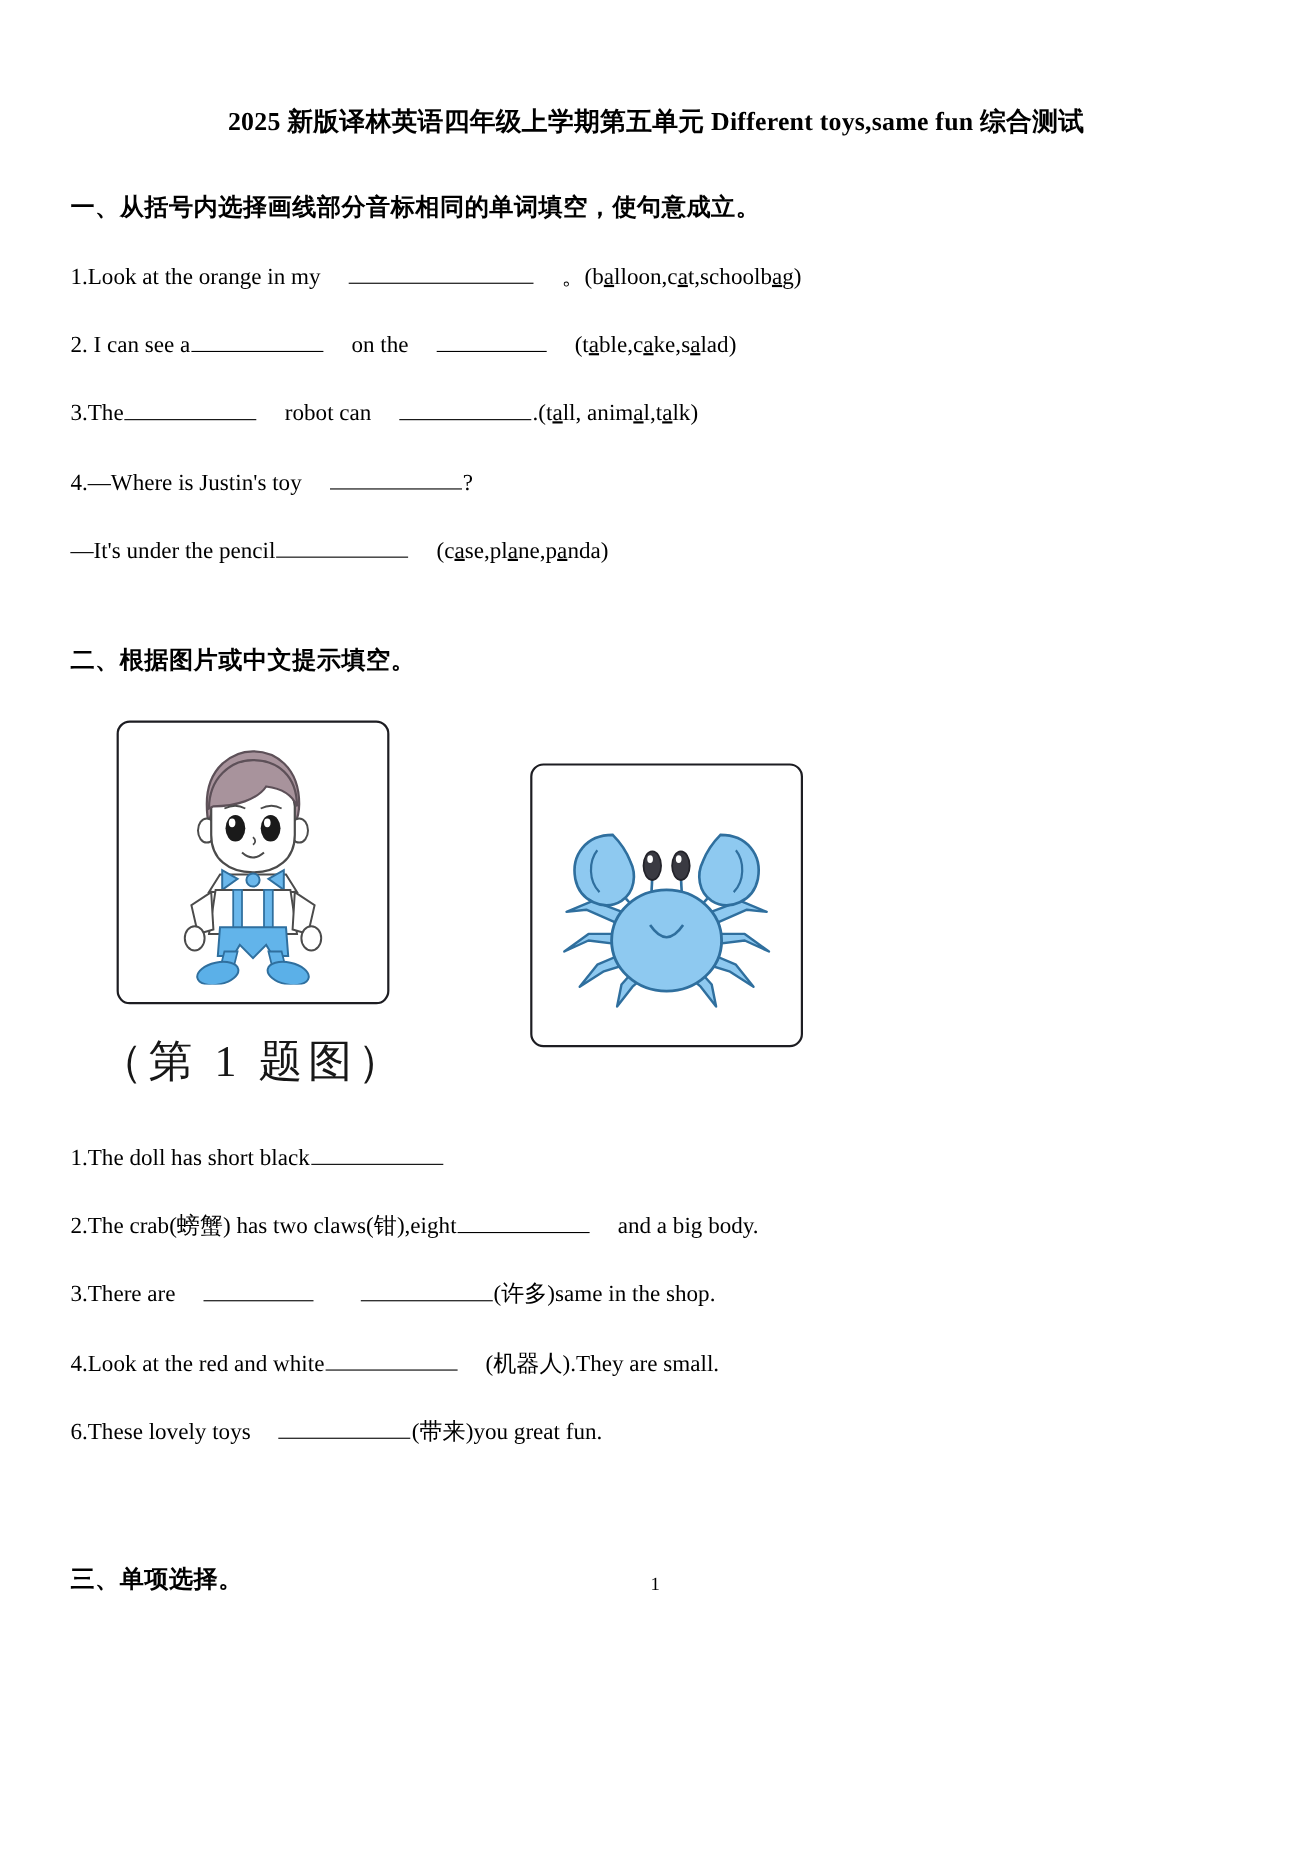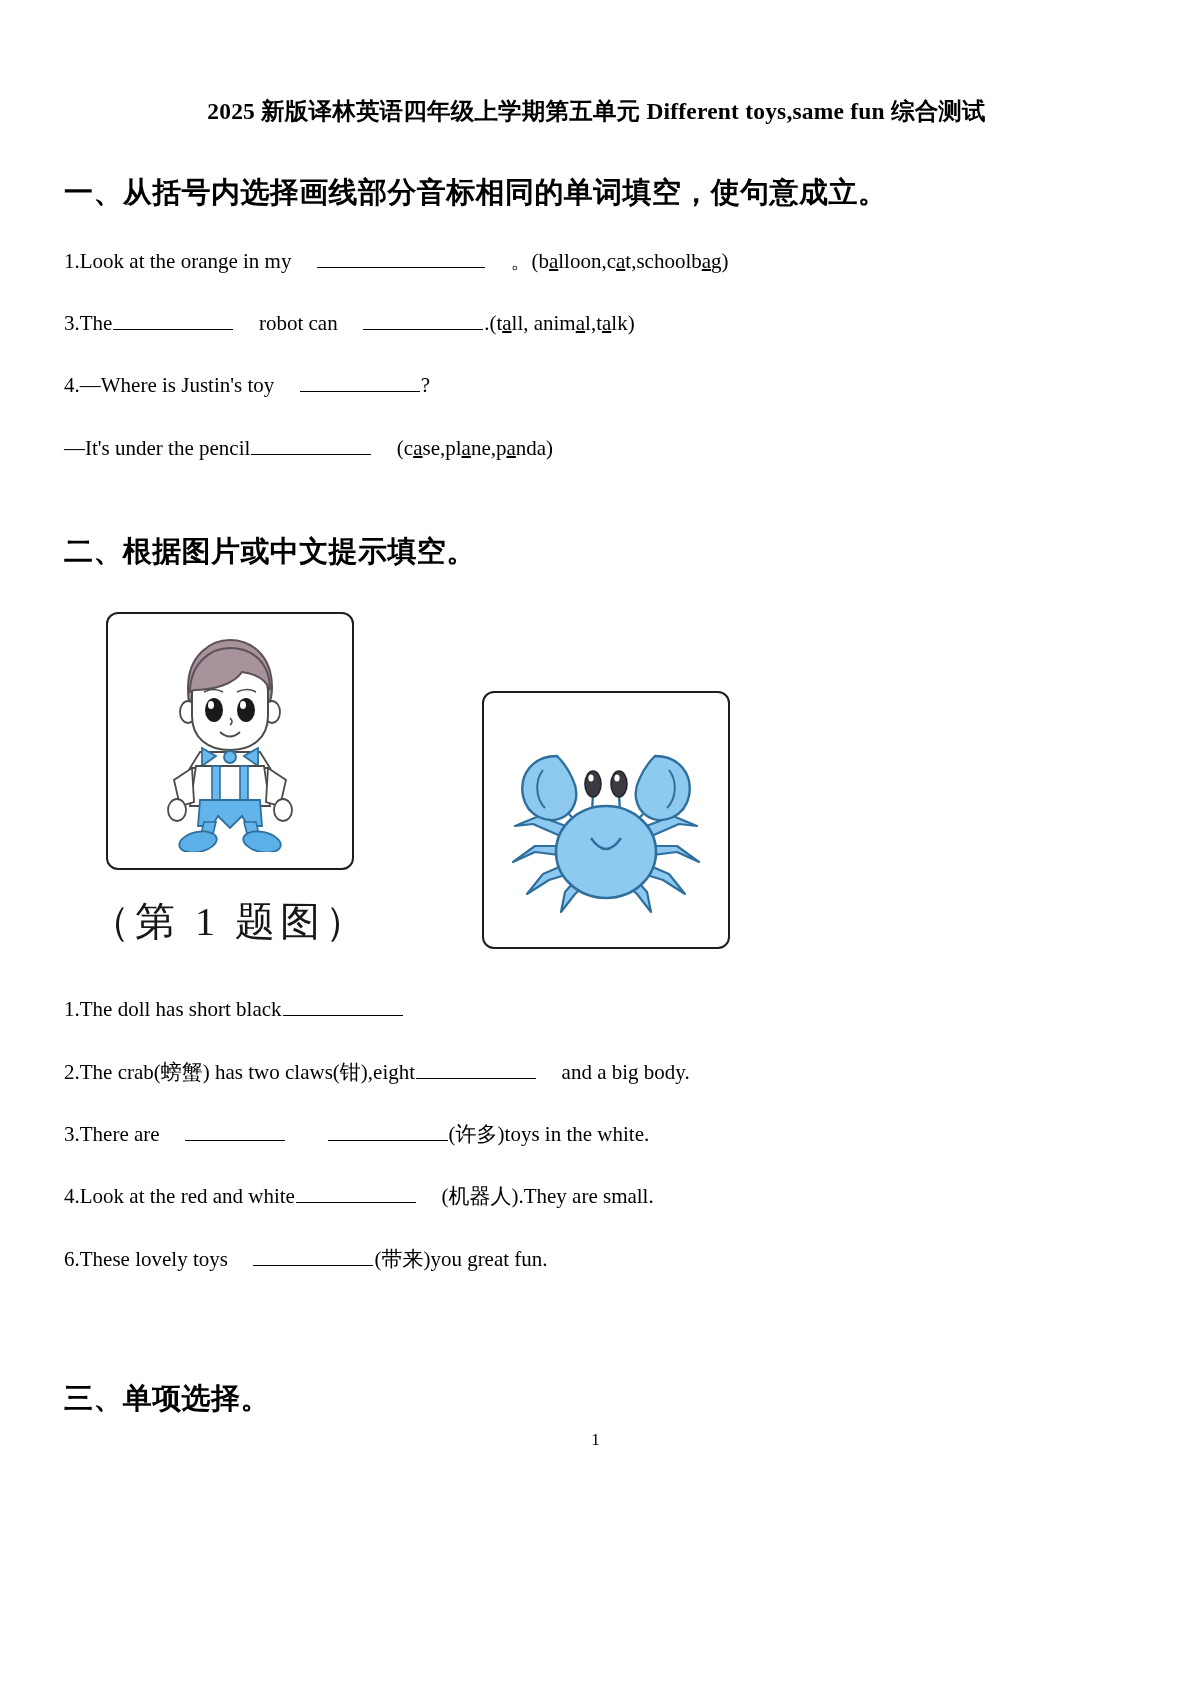--- a/index.html
+++ b/index.html
@@ -36,21 +36,21 @@
     font-size: 23.5px;
     letter-spacing: 0.2px;
     margin-top: 96px;
     line-height: 1.3;
     white-space: nowrap;
   }
 
   
   .section-heading {
     font-weight: bold;
-    font-size: 29px;
+    font-size: 22px;
     margin-top: 46px;
     letter-spacing: 0.4px;
   }
 
   
   .q-line {
     font-size: 21px;
     line-height: 1.35;
     margin-top: 32px;
     white-space: nowrap;
@@ -71,21 +71,21 @@
   .sp { display: inline-block; width: 14px; }
   .sp-lg { display: inline-block; width: 30px; }
 
   
   .u { text-decoration: underline; text-underline-offset: 1px; }
 
   
   .pics {
     margin-top: 40px;
     display: flex;
-    align-items: flex-end;
+    align-items: center;
   }
   .pic-block {
     display: flex;
     flex-direction: column;
     align-items: center;
   }
   .pic-block.first { margin-left: 26px; }
   .pic-block.second { margin-left: 112px; }
   .pic-frame {
     width: 248px;
@@ -128,20 +128,29 @@
     <div class="section-heading">一、从括号内选择画线部分音标相同的单词填空，使句意成立。</div>
 
     <div class="q-line">
       <span>1.Look at the orange in my</span>
       <span class="sp"></span>
       <span class="blank b-xl"></span>
       <span class="sp"></span>
       <span>。(b<span class="u">a</span>lloon,c<span class="u">a</span>t,schoolb<span class="u">a</span>g)</span>
     </div>
 
+    <div class="q-line">
+      <span>2. I can see a</span><span class="blank b-md"></span>
+      <span class="sp"></span>
+      <span>on the</span>
+      <span class="sp"></span>
+      <span class="blank b-sm"></span>
+      <span class="sp"></span>
+      <span>(t<span class="u">a</span>ble,c<span class="u">a</span>ke,s<span class="u">a</span>lad)</span>
+    </div>
 
     <div class="q-line">
       <span>3.The</span><span class="blank b-md"></span>
       <span class="sp"></span>
       <span>robot can</span>
       <span class="sp"></span>
       <span class="blank b-md"></span><span>.(t<span class="u">a</span>ll, anim<span class="u">a</span>l,t<span class="u">a</span>lk)</span>
     </div>
 
     <div class="q-line">
@@ -267,21 +276,21 @@
       <span>2.The crab(螃蟹) has two claws(钳),eight</span><span class="blank b-md"></span>
       <span class="sp"></span>
       <span>and a big body.</span>
     </div>
 
     <div class="q-line">
       <span>3.There are</span>
       <span class="sp"></span>
       <span class="blank b-sm"></span>
       <span class="sp-lg"></span>
-      <span class="blank b-md"></span><span>(许多)toys in the white.</span>
+      <span class="blank b-md"></span><span>(许多)same in the shop.</span>
     </div>
 
     <div class="q-line">
       <span>4.Look at the red and white</span><span class="blank b-md"></span>
       <span class="sp"></span>
       <span>(机器人).They are small.</span>
     </div>
 
     <div class="q-line">
       <span>6.These lovely toys</span>

